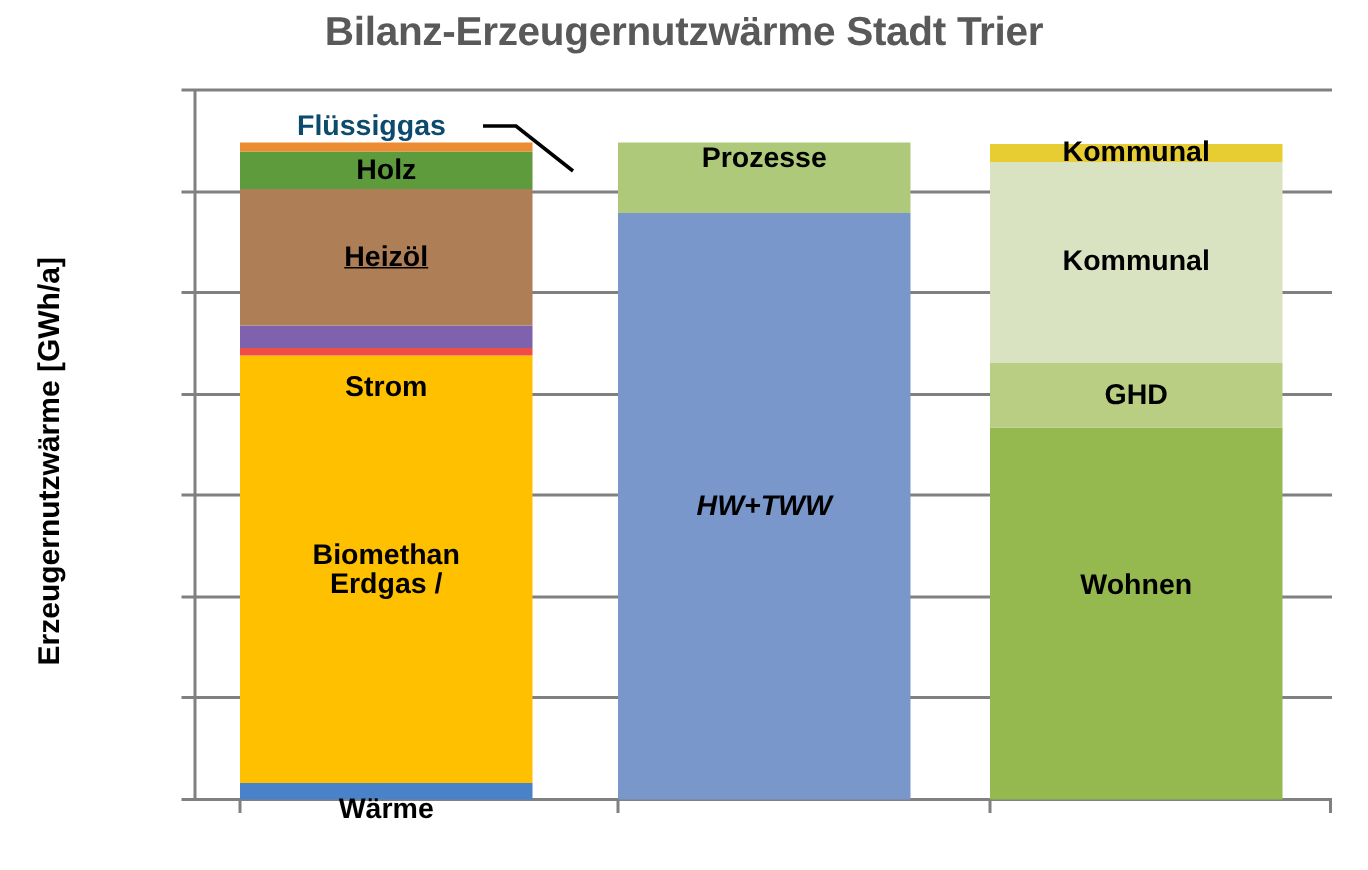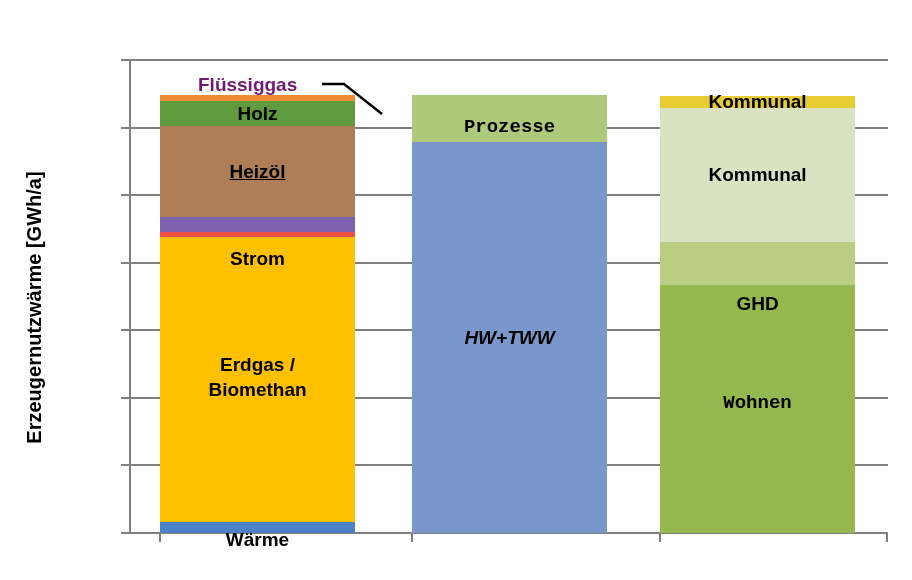--- a/index.html
+++ b/index.html
@@ -91,33 +91,34 @@
     white-space:nowrap;
     pointer-events:none;
     line-height:1;
   }
 
   
   .callout-text{
     position:absolute;
     font-size:19px;
     font-weight:bold;
-    color:#701a75;
+    color:#0c4a6e;
     white-space:nowrap;
   }
   .callout-svg{
     position:absolute;
     pointer-events:none;
   }
 </style>
 </head>
 <body>
 
 <div id="chart-root">
 
+  <div class="chart-title">Bilanz-Erzeugernutzwärme Stadt Trier</div>
 
   <div class="y-axis-title">Erzeugernutzwärme [GWh/a]</div>
 
   <div class="axis-line-y"></div>
   <div class="axis-line-x"></div>
 
   <div class="plot-area" id="plot">
       <div class="gridline" style="top: -1px;"></div>
       <div class="tick-left" style="top: -1px;"></div>
       <div class="gridline" style="top: 66.5714px;"></div>
@@ -132,45 +133,45 @@
       <div class="tick-left" style="top: 336.857px;"></div>
       <div class="gridline" style="top: 404.429px;"></div>
       <div class="tick-left" style="top: 404.429px;"></div>
       <div class="gridline" style="top: 472px;"></div>
       <div class="tick-left" style="top: 472px;"></div>
       <div class="bar" style="left: 30px; width: 195px; height: 473px;">
         <div class="seg" style="height: 11.1493px; bottom: 0px; background: rgb(74, 130, 202);"></div>
         <div class="seg-label" style="top: 470px;">Wärme</div>
         <div class="seg" style="height: 284.814px; bottom: 11.1493px; background: rgb(255, 192, 0);"></div>
         <div class="seg-label" style="top: 295.444px;">
+          <div style="margin-top: 6px;">Biomethan</div>
           <div>Erdgas /</div>
-          <div style="margin-top: 6px;">Biomethan</div>
         </div>
         <div class="seg" style="height: 5.06786px; bottom: 295.963px; background: rgb(240, 78, 69);"></div>
         <div class="seg-label" style="top: 164.503px; margin-top: 24px;">Strom</div>
         <div class="seg" style="height: 14.8657px; bottom: 301.031px; background: rgb(127, 98, 173);"></div>
         <div class="seg" style="height: 90.8836px; bottom: 315.896px; background: rgb(174, 127, 86);"></div>
         <div class="seg-label" style="top: 101.662px; text-decoration: underline;">Heizöl</div>
         <div class="seg" style="height: 25.0014px; bottom: 406.78px; background: rgb(93, 155, 61);"></div>
         <div class="seg-label" style="top: 43.7193px;">Holz</div>
         <div class="seg" style="height: 6.08143px; bottom: 431.781px; background: rgb(237, 139, 50);"></div>
       </div>
       <div class="tick-x" style="left: 29px;"></div>
       <div class="bar" style="left: 282px; width: 195px; height: 473px;">
         <div class="seg" style="height: 390.901px; bottom: 0px; background: rgb(122, 151, 204);"></div>
         <div class="seg-label" style="top: 267.55px; font-style: italic;">HW+TWW</div>
         <div class="seg" style="height: 46.9621px; bottom: 390.901px; background: rgb(175, 201, 122);"></div>
-        <div class="seg-label" style="top: 58px; font-family: Liberation Mono, monospace;">Prozesse</div>
+        <div class="seg-label" style="top: 36px;">Prozesse</div>
       </div>
       <div class="tick-x" style="left: 281px;"></div>
       <div class="bar" style="left: 530px; width: 195px; height: 473px;">
         <div class="seg" style="height: 247.987px; bottom: 0px; background: rgb(149, 185, 79);"></div>
-        <div class="seg-label" style="top: 334px; font-family: Liberation Mono, monospace;">Wohnen</div>
+        <div class="seg-label" style="top: 321px;">Wohnen</div>
         <div class="seg" style="height: 42.9079px; bottom: 247.987px; background: rgb(185, 206, 130);"></div>
-        <div class="seg-label" style="top: 193.559px; margin-top: 40px;">GHD</div>
+        <div class="seg-label" style="top: 193.559px;">GHD</div>
         <div class="seg" style="height: 133.791px; bottom: 290.895px; background: rgb(217, 227, 193);"></div>
         <div class="seg-label" style="top: 105.209px;">Kommunal</div>
         <div class="seg" style="height: 12.8386px; bottom: 424.686px; background: rgb(232, 205, 50);"></div>
         <div class="seg-label" style="top: 31.8943px;">Kommunal</div>
       </div>
       <div class="tick-x" style="left: 529px;"></div>
       <div class="tick-x" style="left: 756px;"></div>
       <div class="callout-text" style="left: 68px; top: 14px;">Flüssiggas</div>
       <svg class="callout-svg" width="120" height="50" style="left: 190px; top: 14px;">
         <path d="M2,10 L24,10 L62,40" stroke="#000" stroke-width="2.4" fill="none"></path>

